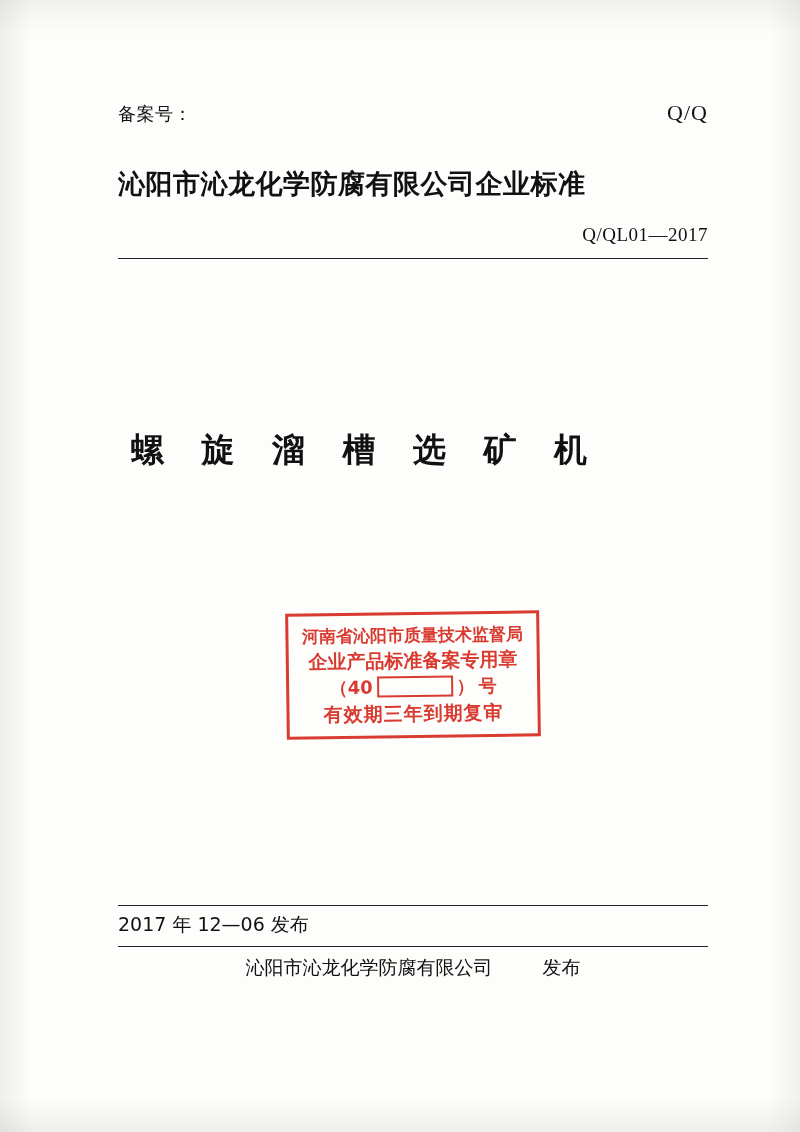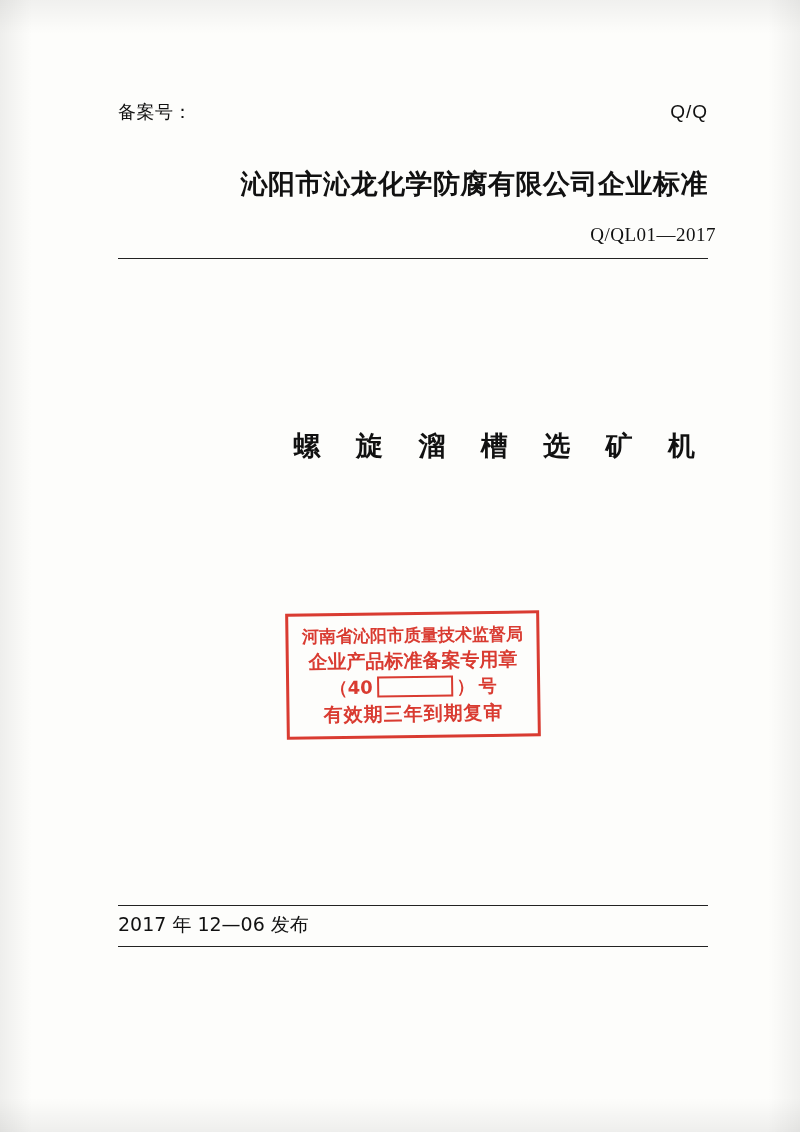--- a/index.html
+++ b/index.html
@@ -45,43 +45,43 @@
     justify-content: space-between;
     align-items: baseline;
     font-size: 19px;
   }
   .header-left {
     font-family: "DejaVu Sans", sans-serif;
     font-size: 18px;
     letter-spacing: 0.5px;
   }
   .header-right {
-    font-family: Liberation Sans, sans-serif;
-    font-size: 19px;
+    font-family: Liberation Serif, serif;
+    font-size: 22px;
     letter-spacing: 1px;
   }
 
   
   .company-title {
     position: absolute;
     top: 166px;
     left: 0;
     width: 100%;
-    text-align: right;
+    text-align: left;
     font-family: "DejaVu Sans", sans-serif;
     font-weight: bold;
     font-size: 27px;
     letter-spacing: 0.5px;
     white-space: nowrap;
   }
 
   .std-code {
     position: absolute;
     top: 224px;
-    left: 8px;
+    left: 0;
     width: 100%;
     text-align: right;
     font-family: "Liberation Serif", serif;
     font-size: 19px;
     letter-spacing: 0.5px;
   }
 
   .rule-top {
     position: absolute;
     top: 258px;
@@ -89,24 +89,24 @@
     width: 100%;
     border-top: 1.5px solid #222;
   }
 
   
   .product-name {
     position: absolute;
     top: 428px;
     left: 0;
     width: 100%;
-    text-align: right;
+    text-align: left;
     font-family: "DejaVu Sans", sans-serif;
     font-weight: bold;
-    font-size: 27px;
+    font-size: 33px;
     letter-spacing: 13px;
     text-indent: 13px;
   }
 
   
   .stamp {
     position: absolute;
     top: 612px;
     left: 50%;
     transform: translateX(-50%) rotate(-0.8deg);
@@ -217,15 +217,19 @@
     </div>
 
     <div class="rule-bottom"></div>
 
     <div class="dates-row">
       <span>2017 年 12—06 发布</span>
     </div>
 
     <div class="rule-bottom2"></div>
 
+    <div class="publisher-row">
+      <span>沁阳市沁龙化学防腐有限公司</span>
+      <span class="issuer">发布</span>
+    </div>
 
   </div>
 </div>
 
 </body></html>

